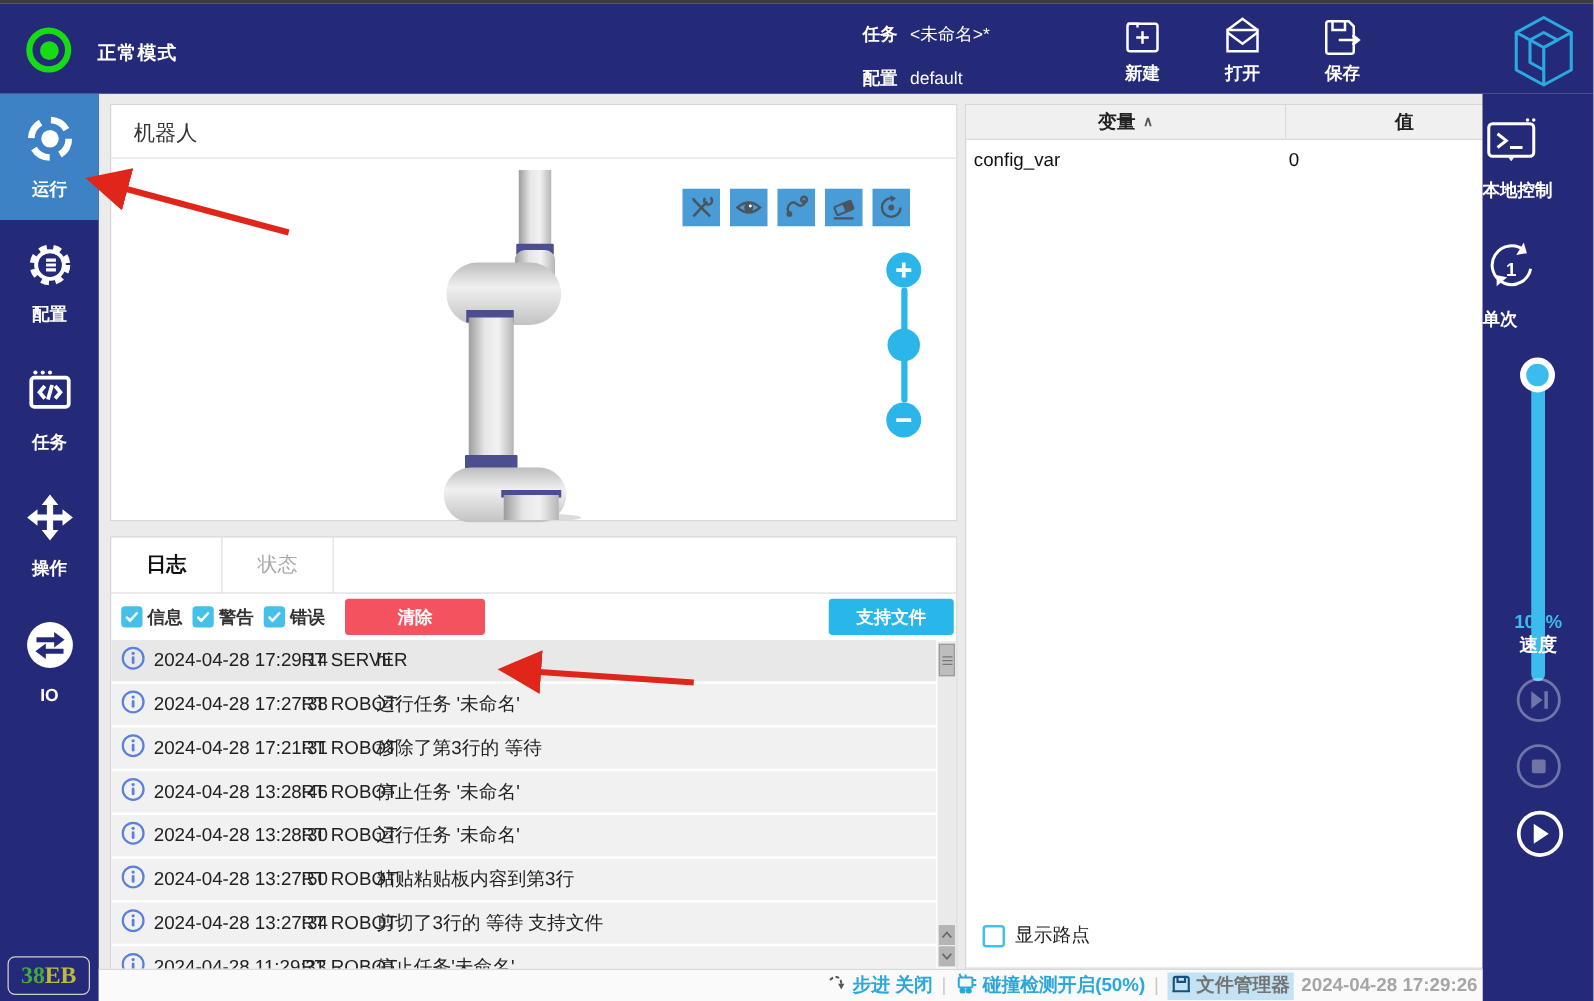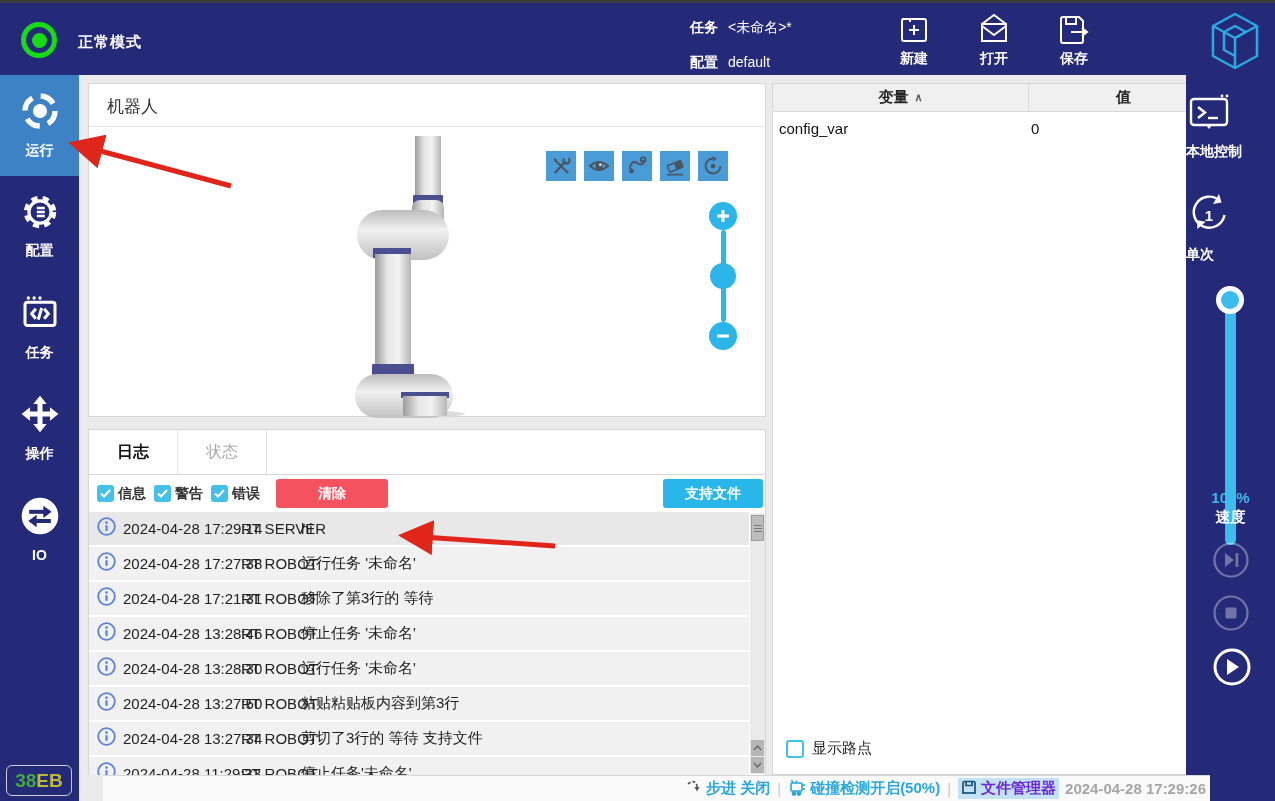--- a/index.html
+++ b/index.html
@@ -19,21 +19,21 @@
   .hdr-action { top:8px; width:72px; text-align:center; cursor:pointer; }
   .hdr-action svg { display:block; margin:2px auto 3px; }
   .hdr-action .lbl { font-size:14px; font-weight:bold; }
   .logo { left:1203px; top:6px; }
 
   
   .left-sidebar { left:0; top:75px; width:79px; height:726px; background:#242A78; }
   .nav-item { width:79px; height:101px; display:flex; flex-direction:column; align-items:center; justify-content:center; gap:7px; color:#fff; cursor:pointer; }
   .nav-item.active { background:#3D82C4; }
   .nav-item .lbl { font-size:14px; font-weight:bold; }
-  .badge { left:6px; top:765px; width:66px; height:31px; border:1px solid #CFCFCF; border-radius:6px; text-align:center; line-height:29px; font-size:19px; font-weight:bold; background:#242A78; }
+  .badge { left:6px; top:765px; width:66px; height:31px; border:1px solid #CFCFCF; border-radius:6px; text-align:center; line-height:29px; font-size:19px; font-weight:bold; background:#242A78;font-family:Liberation Serif, serif; }
   .badge .g { color:#44A93E; } .badge .y { color:#BDB93B; }
 
   
   .panel { background:#fff; border:1px solid #D6D6D6; }
   .robot-panel { left:88px; top:83px; width:678px; height:334px; }
   .robot-title { position:absolute; left:18px; top:11px; font-size:17px; color:#333; }
   .robot-divider { position:absolute; left:0; top:42px; width:100%; height:1px; background:#E2E2E2; }
   .view-toolbar { position:absolute; left:457px; top:67px; display:flex; gap:8px; }
   .tool-btn { width:30px; height:30px; background:#4A9CD6; display:flex; align-items:center; justify-content:center; cursor:pointer; }
   .zoom-plus, .zoom-minus { position:absolute; left:620px; width:28px; height:28px; border-radius:50%; background:#2CB5E8; color:#fff; display:flex; align-items:center; justify-content:center; cursor:pointer; }
@@ -85,25 +85,25 @@
   .rs-item { position:absolute; left:0; width:89px; text-align:left; cursor:pointer; }
   .rs-item .lbl { font-size:14px; font-weight:bold; margin-top:4px; }
   .speed-track { position:absolute; left:39px; top:225px; width:11px; height:245px; background:#3CBCEC; border-radius:6px; }
   .speed-handle { position:absolute; left:30px; top:211px; width:28px; height:28px; border-radius:50%; background:#3CBCEC; border:5px solid #fff; cursor:pointer; }
   .speed-label { position:absolute; left:0; top:413px; width:89px; text-align:center; font-weight:bold; font-size:15px; line-height:19px; }
   .speed-label .pct { color:#3CBCEC; }
   .pb-btn { position:absolute; left:26px; width:38px; height:38px; cursor:pointer; }
   .pb-dim { opacity:0.35; }
 
   
-  .status-bar { left:79px; top:775px; width:1107px; height:26px; background:#FAFAFA; border-top:1px solid #D8D8D8; display:flex; align-items:center; justify-content:flex-end; font-size:15px; white-space:nowrap;margin-left:24px; }
+  .status-bar { left:79px; top:775px; width:1107px; height:26px; background:#FAFAFA; border-top:1px solid #D8D8D8; display:flex; align-items:center; justify-content:flex-end; font-size:15px; white-space:nowrap; }
   .sb-sep { color:#C8C8C8; margin:0 7px; }
   .sb-step { color:#2AA7DB; font-weight:bold; display:flex; align-items:center; gap:4px; cursor:pointer; }
   .sb-coll { color:#2AA7DB; font-weight:bold; display:flex; align-items:center; gap:4px; cursor:pointer; }
-  .sb-fm { color:#6d28d9; font-weight:bold; background:#C3E3F5; padding:1px 3px; display:flex; align-items:center; gap:4px; cursor:pointer; }
+  .sb-fm { color:#737373; font-weight:bold; background:#C3E3F5; padding:1px 3px; display:flex; align-items:center; gap:4px; cursor:pointer; }
   .sb-time { color:#A6A6A6; font-weight:bold; margin-left:6px; margin-right:4px; }
 
   .arrows { left:0; top:0; width:1275px; height:801px; pointer-events:none; }
 </style>
 </head>
 <body>
 
 <div id="app">
 
   <div class="abs top-strip"></div>

